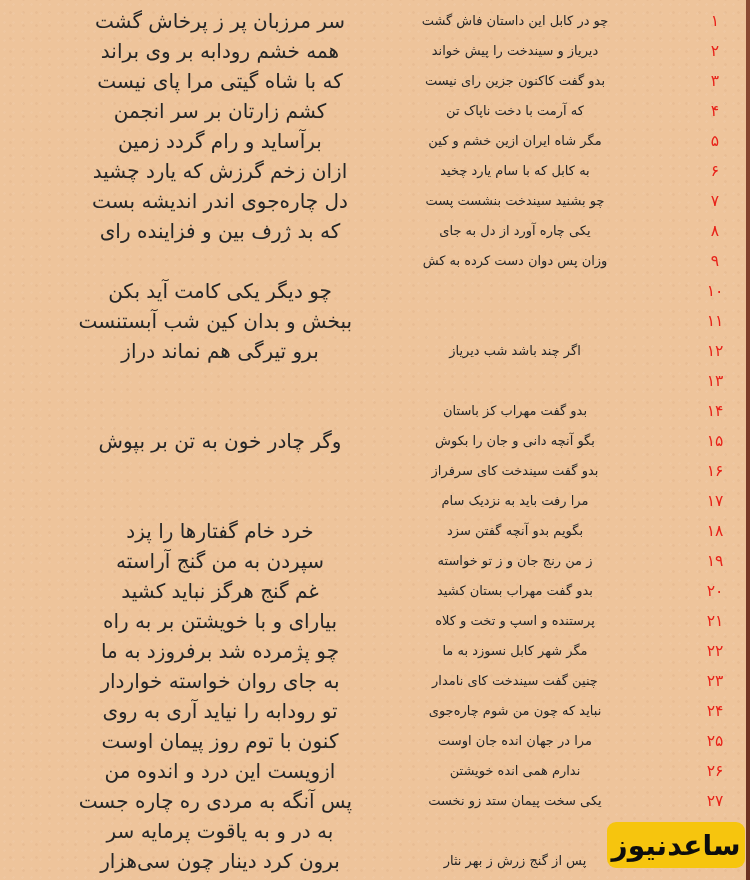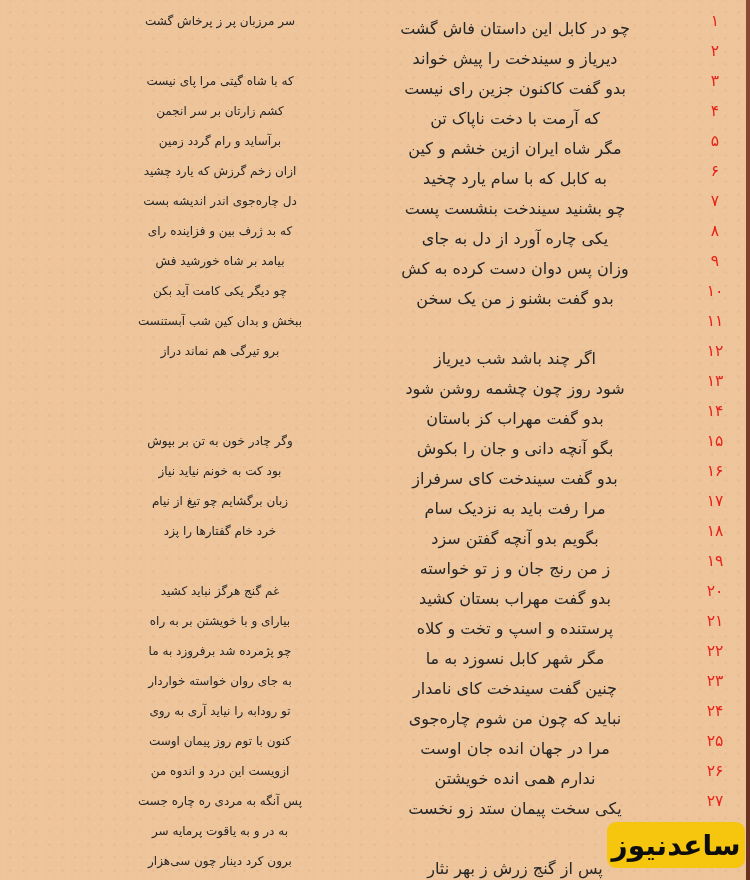--- a/index.html
+++ b/index.html
@@ -54,33 +54,32 @@
     color: #e8231a;
     white-space: nowrap;
   }
   .h1 {
     position: absolute;
     top: 0;
     right: 92px;
     width: 286px;
     line-height: 30px;
     text-align: center;
-    font-size: 16px;
+    font-size: 13px;
     color: #262626;
     white-space: nowrap;
-    margin-top: 8px;
   }
   .h2 {
     position: absolute;
     top: 0;
     left: 88px;
     width: 264px;
     line-height: 30px;
     text-align: center;
-    font-size: 12px;
+    font-size: 20px;
     color: #262626;
     white-space: nowrap;
   }
   .watermark {
     position: absolute;
     right: 5px;
     bottom: 12px;
     width: 138px;
     height: 46px;
     background: #f6c50e;
@@ -102,20 +101,21 @@
 <div class="page">
   <div class="rows">
     <div class="row">
         <span class="num">۱</span>
         <span class="h1">چو در کابل این داستان فاش گشت</span>
         <span class="h2">سر مرزبان پر ز پرخاش گشت</span>
       </div>
     <div class="row">
         <span class="num">۲</span>
         <span class="h1">دیریاز و سیندخت را پیش خواند</span>
+        <span class="h2">همه خشم رودابه بر وی براند</span>
       </div>
     <div class="row">
         <span class="num">۳</span>
         <span class="h1">بدو گفت کاکنون جزین رای نیست</span>
         <span class="h2">که با شاه گیتی مرا پای نیست</span>
       </div>
     <div class="row">
         <span class="num">۴</span>
         <span class="h1">که آرمت با دخت ناپاک تن</span>
         <span class="h2">کشم زارتان بر سر انجمن</span>
@@ -136,67 +136,63 @@
         <span class="h2">دل چاره‌جوی اندر اندیشه بست</span>
       </div>
     <div class="row">
         <span class="num">۸</span>
         <span class="h1">یکی چاره آورد از دل به جای</span>
         <span class="h2">که بد ژرف بین و فزاینده رای</span>
       </div>
     <div class="row">
         <span class="num">۹</span>
         <span class="h1">وزان پس دوان دست کرده به کش</span>
-        <span class="h2">بیامد بر شاه خورشید فش</span>
       </div>
     <div class="row">
         <span class="num">۱۰</span>
-        <span class="h1">بدو گفت بشنو ز من یک سخن</span>
         <span class="h2">چو دیگر یکی کامت آید بکن</span>
       </div>
     <div class="row">
         <span class="num">۱۱</span>
         <span class="h2">ببخش و بدان کین شب آبستنست</span>
       </div>
     <div class="row">
         <span class="num">۱۲</span>
         <span class="h1">اگر چند باشد شب دیریاز</span>
         <span class="h2">برو تیرگی هم نماند دراز</span>
       </div>
     <div class="row">
         <span class="num">۱۳</span>
-        <span class="h1">شود روز چون چشمه روشن شود</span>
       </div>
     <div class="row">
         <span class="num">۱۴</span>
         <span class="h1">بدو گفت مهراب کز باستان</span>
       </div>
     <div class="row">
         <span class="num">۱۵</span>
         <span class="h1">بگو آنچه دانی و جان را بکوش</span>
         <span class="h2">وگر چادر خون به تن بر بپوش</span>
       </div>
     <div class="row">
         <span class="num">۱۶</span>
         <span class="h1">بدو گفت سیندخت کای سرفراز</span>
-        <span class="h2">بود کت به خونم نیاید نیاز</span>
       </div>
     <div class="row">
         <span class="num">۱۷</span>
         <span class="h1">مرا رفت باید به نزدیک سام</span>
-        <span class="h2">زبان برگشایم چو تیغ از نیام</span>
       </div>
     <div class="row">
         <span class="num">۱۸</span>
         <span class="h1">بگویم بدو آنچه گفتن سزد</span>
         <span class="h2">خرد خام گفتارها را پزد</span>
       </div>
     <div class="row">
         <span class="num">۱۹</span>
         <span class="h1">ز من رنج جان و ز تو خواسته</span>
+        <span class="h2">سپردن به من گنج آراسته</span>
       </div>
     <div class="row">
         <span class="num">۲۰</span>
         <span class="h1">بدو گفت مهراب بستان کشید</span>
         <span class="h2">غم گنج هرگز نباید کشید</span>
       </div>
     <div class="row">
         <span class="num">۲۱</span>
         <span class="h1">پرستنده و اسپ و تخت و کلاه</span>
         <span class="h2">بیارای و با خویشتن بر به راه</span>

